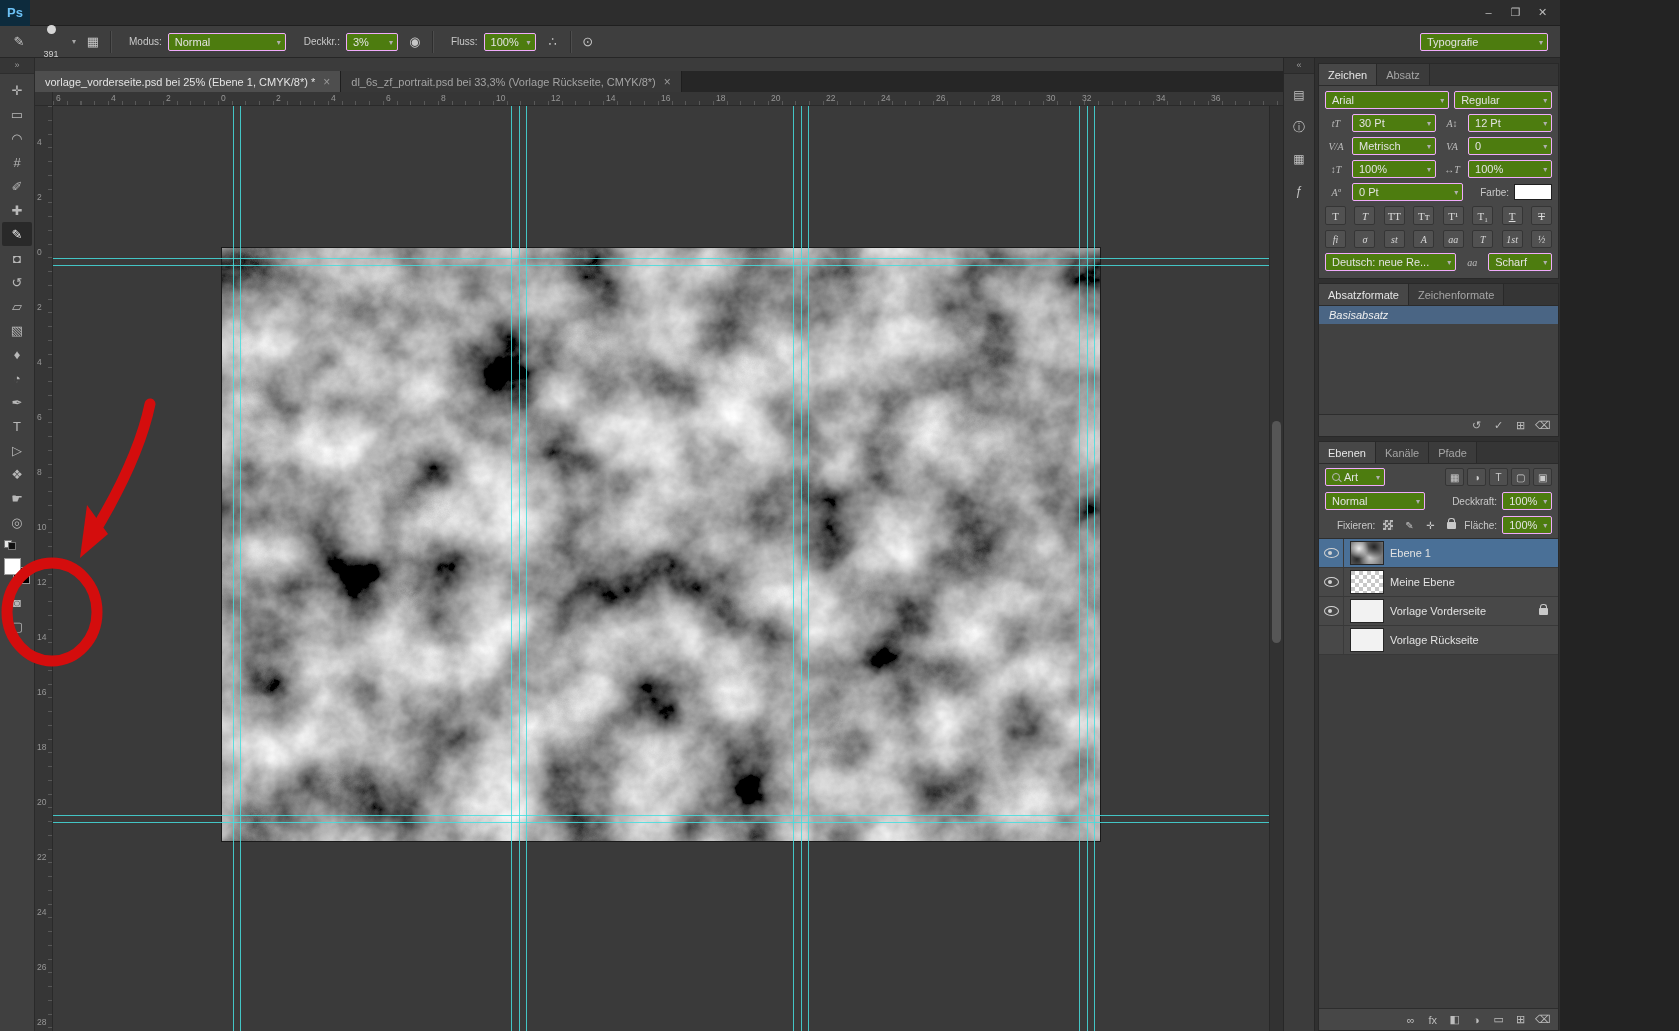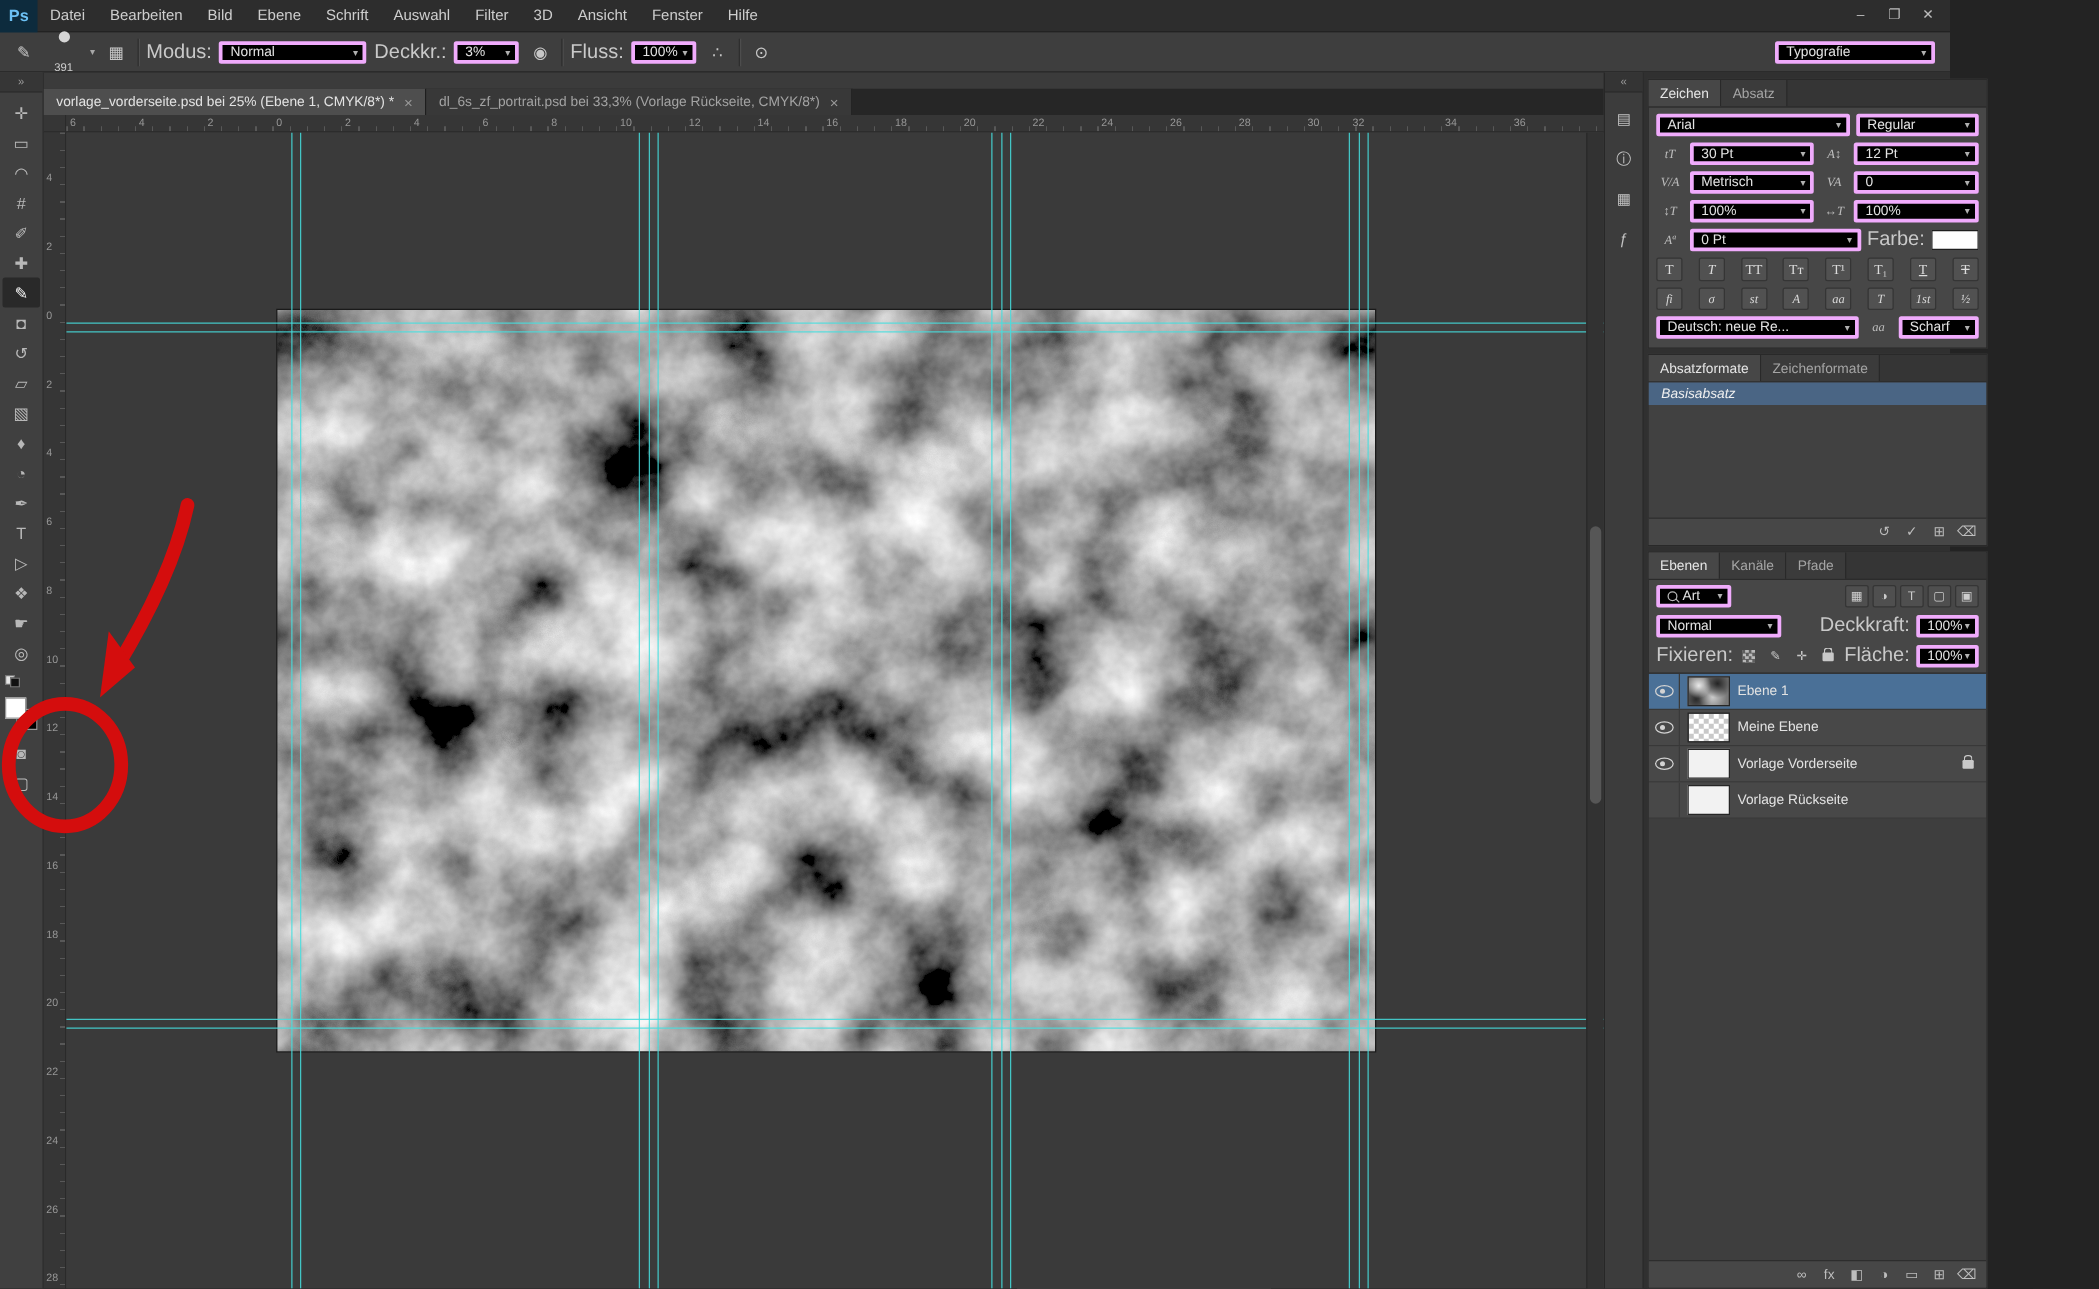--- a/index.html
+++ b/index.html
@@ -16,22 +16,22 @@
   .win-btn{width:27px;text-align:center;color:#bcbcbc;font-size:11px;line-height:25px;background:transparent;border:0;}
 
   
   .optionsbar{height:31px;background:#3e3e3e;border-bottom:1px solid #262626;display:flex;align-items:center;gap:6px;padding:0 8px;flex:0 0 auto;}
   .opt-sep{width:1px;height:22px;background:#2e2e2e;box-shadow:1px 0 0 #4d4d4d;flex:0 0 auto;}
   .opt-icon{width:22px;height:22px;display:flex;align-items:center;justify-content:center;color:#c6c6c6;background:transparent;border:0;font-size:13px;padding:0;}
   .brush-preset{display:flex;flex-direction:column;align-items:center;width:30px;gap:16px;}
   .brush-dot{width:9px;height:9px;border-radius:50%;background:#d6d6d6;}
   .brush-size-label{font-size:9px;color:#cfcfcf;line-height:9px;}
   .caret{color:#a8a8a8;font-size:8px;}
-  .opt-label{color:#c9c9c9;font-size:16px;white-space:nowrap;}
-  .sel{position:relative;display:inline-flex;align-items:center;background:#000000;border:3px solid #f0abfc;border-radius:2px;height:18px;padding:0 16px 0 6px;color:#e3e3e3;font-size:11px;box-sizing:border-box;white-space:nowrap;overflow:hidden;}
+  .opt-label{color:#c9c9c9;font-size:10px;white-space:nowrap;margin-left:12px;}
+  .sel{position:relative;display:inline-flex;align-items:center;background:#4d7c0f;border:1px solid #f0abfc;border-radius:2px;height:18px;padding:0 16px 0 6px;color:#e3e3e3;font-size:11px;box-sizing:border-box;white-space:nowrap;overflow:hidden;}
   .sel::after{content:"▾";position:absolute;right:4px;top:50%;transform:translateY(-50%);font-size:8px;color:#b0b0b0;}
   .w118{width:118px}.w52{width:52px}.w128{width:128px}.w74{width:98px}.w64{width:64px}.w60{width:60px}.w50{width:50px}.w100{width:100px}
   .workspace{margin-left:auto;margin-right:4px;}
 
   
   .main{display:flex;flex:1;min-height:0;}
 
   
   .toolbar{width:34px;background:#404040;border-right:1px solid #2a2a2a;display:flex;flex-direction:column;align-items:center;flex:0 0 auto;}
   .toolbar-collapse{height:15px;width:100%;text-align:center;color:#9a9a9a;font-size:9px;line-height:15px;background:#363636;border-bottom:1px solid #2d2d2d;}
@@ -130,34 +130,20 @@
   .annotation{position:absolute;left:0;top:0;z-index:60;pointer-events:none;}
 </style>
 </head>
 <body>
 
 <div class="stage">
   <div class="app">
 
     <div class="menubar">
       <div class="ps-logo">Ps</div>
-      <div class="menu-items">
-
-      <span class="menu-item">Datei</span>
-          <span class="menu-item">Bearbeiten</span>
-          <span class="menu-item">Bild</span>
-          <span class="menu-item">Ebene</span>
-          <span class="menu-item">Schrift</span>
-          <span class="menu-item">Auswahl</span>
-          <span class="menu-item">Filter</span>
-          <span class="menu-item">3D</span>
-          <span class="menu-item">Ansicht</span>
-          <span class="menu-item">Fenster</span>
-          <span class="menu-item">Hilfe</span>
-        </div>
       <div class="win-controls">
 
       <button class="win-btn">–</button>
           <button class="win-btn">❐</button>
           <button class="win-btn">✕</button>
         </div>
     </div>
 
     <div class="optionsbar">
       <button class="opt-icon">✎</button>

